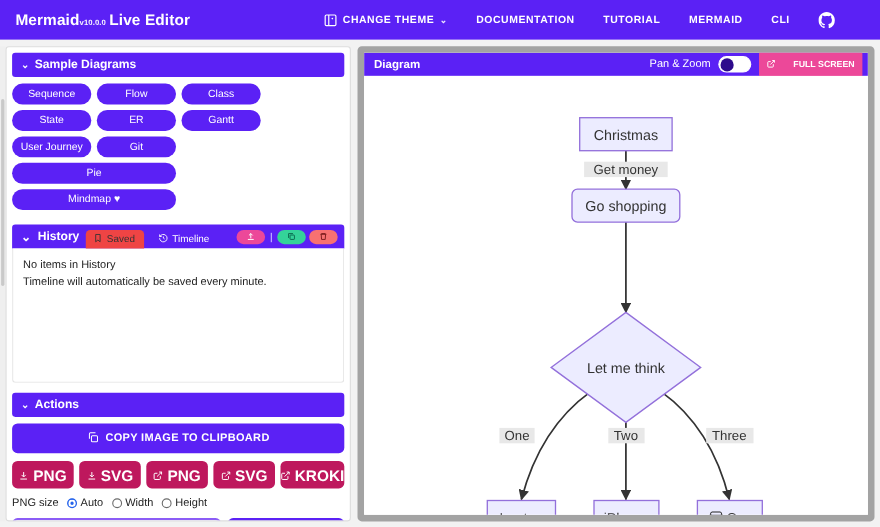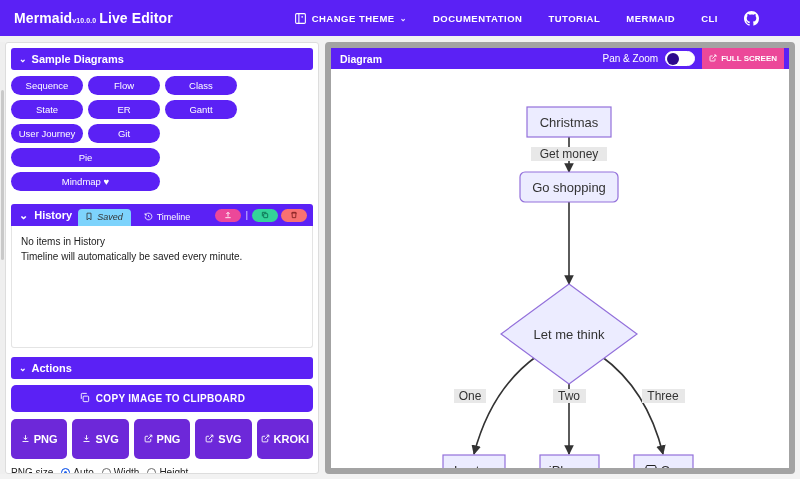--- a/index.html
+++ b/index.html
@@ -76,21 +76,21 @@
     display: flex; align-items: center; padding: 0 6px 0 8px;
     font-size: 11px; font-weight: bold; border-radius: 3px 3px 0 0;
     gap: 6px;
   }
   .tab {
     font-size: 9px; font-weight: normal; color: #ffffff;
     padding: 3px 8px 3px 7px; border-radius: 4px 4px 0 0;
     display: flex; align-items: center; gap: 4px; cursor: pointer;
     margin-top: 4px;
   }
-  .tab.active { background: #7dd3fc; color: #333333; font-weight: normal; font-style: italic; }
+  .tab.active { background: #ef4444; color: #333333; font-weight: normal; }
   .hist-actions { margin-left: auto; display: flex; align-items: center; gap: 3px; }
   .pill {
     width: 26px; height: 13px; border-radius: 7px;
     display: flex; align-items: center; justify-content: center;
     font-size: 7px; color: #fff; cursor: pointer;
   }
   .pill.pink { background: #ec4899; }
   .pill.green { background: #34d399; }
   .pill.red { background: #f87171; }
   .sep { color: #b9a6ff; font-size: 9px; margin: 0 1px; }
@@ -104,23 +104,23 @@
   
   .wide-btn {
     width: 100%; height: 27px; background: #5b21f5; color: #fff;
     border: none; border-radius: 5px; cursor: pointer;
     font-size: 10px; font-weight: bold; letter-spacing: .3px;
     display: flex; align-items: center; justify-content: center; gap: 6px;
     font-family: "Liberation Sans", sans-serif;
   }
   .exp-row { display: flex; gap: 5px; margin-top: 7px; }
   .exp-btn {
-    flex: 1; height: 40px; background: #6d28d9; color: #fff;
+    flex: 1; height: 25px; background: #be185d; color: #fff;
     border: none; border-radius: 5px; cursor: pointer;
-    font-size: 11px; font-weight: bold;
+    font-size: 14px; font-weight: bold;
     display: flex; align-items: center; justify-content: center; gap: 4px;
     font-family: "Liberation Sans", sans-serif;
   }
   .size-row {
     display: flex; align-items: center; gap: 4px;
     margin-top: 8px; font-size: 10px; color: #222;
   }
   .size-row .opt { display: flex; align-items: center; gap: 3px; margin-left: 4px; }
   .radio {
     width: 9px; height: 9px; border-radius: 50%;
@@ -160,21 +160,21 @@
     width: 30px; height: 15px; border-radius: 9px; background: #ffffff;
     position: relative; cursor: pointer; border: 1px solid #ffffff;
   }
   .toggle .knob {
     position: absolute; left: 1px; top: 1px; width: 12px; height: 12px;
     border-radius: 50%; background: #2d0a8c;
   }
   .fs-btn {
     background: #ec4899; color: #fff; border: none; border-radius: 4px;
     height: 27px; padding: 0 7px; font-size: 8px; font-weight: bold;
-    display: flex; align-items: center; gap: 4px; cursor: pointer;
+    display: flex; align-items: center; gap: 16px; cursor: pointer;
     font-family: "Liberation Sans", sans-serif;
   }
   .diag-canvas { position: relative; width: 100%; height: 410px; background: #fff; cursor: grab; }
   .diag-canvas svg { display: block; }
 </style>
 </head>
 <body>
 
 <div id="app">
 

